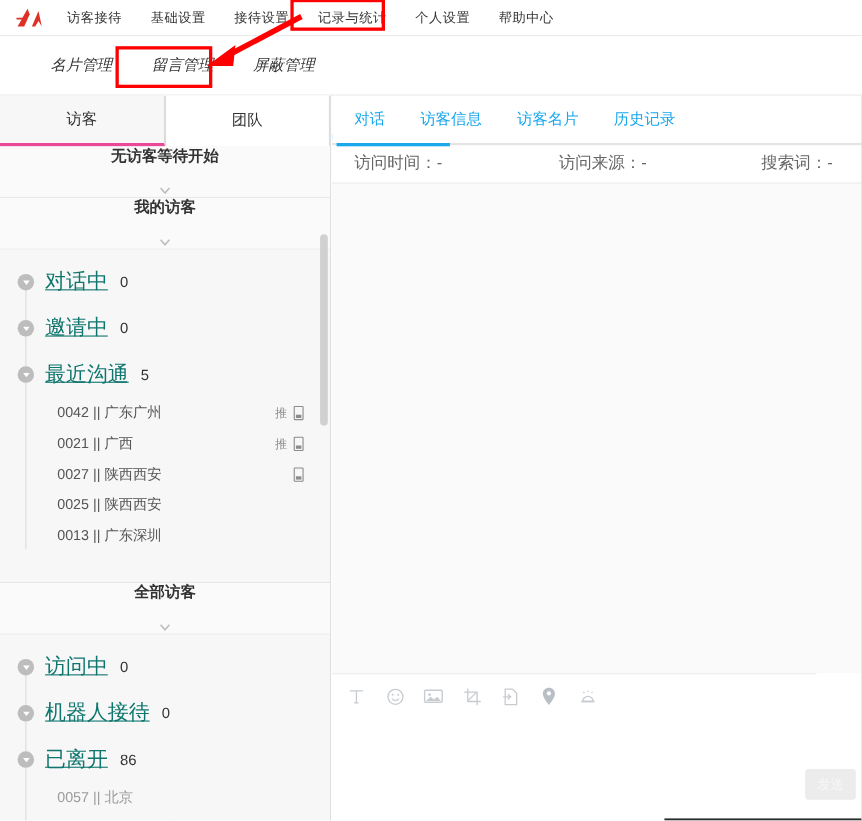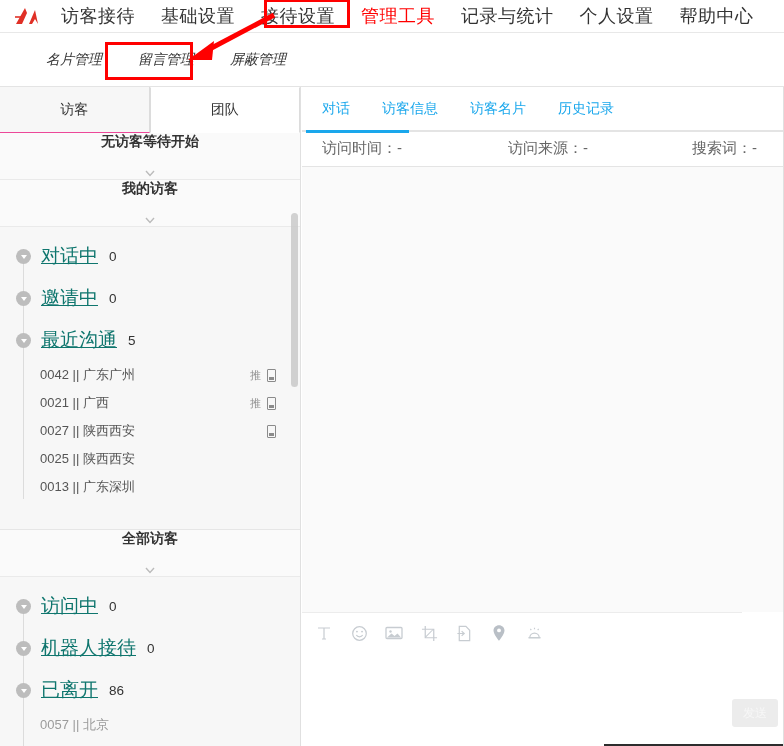--- a/index.html
+++ b/index.html
@@ -12,21 +12,21 @@
   #app { position: relative; width:784px; height:746px; background:#fff; }
 
   
   .topnav {
     position:absolute; left:0; top:0; width:784px; height:32px;
     background:#fff; display:flex; align-items:center;
   }
   .logo { width:30px; height:24px; margin-left:12px; margin-right:6px;
           display:flex; align-items:center; justify-content:center; }
   .topnav-item {
-    font-size:18px; color:#333; padding:0 13px; line-height:32px;
+    font-size:12px; color:#333; padding:0 13px; line-height:32px;
     white-space:nowrap; cursor:pointer; letter-spacing:.5px;
   }
   .topnav-item.highlight { color:#ff0000; }
   .topnav-rule { position:absolute; left:0; top:32px; width:784px; height:1px; background:#e8e8e8; }
 
   
   .subnav {
     position:absolute; left:0; top:33px; width:784px; height:53px;
     background:#fff; display:flex; align-items:center; padding-left:28px;font-style:italic;
   }
@@ -44,21 +44,21 @@
 
   
   .leftpanel {
     position:absolute; left:0; top:87px; width:301px; height:659px;
     background:#f7f7f7; border-right:1px solid #e0e0e0;
   }
   .lp-tabs { display:flex; height:46px; width:300px; background:#f7f7f7; }
   .lp-tab {
     flex:1; display:flex; align-items:center; justify-content:center;
     font-size:14px; color:#333; cursor:pointer;
-    border-bottom:1px solid #ec4899;
+    border-bottom:3px solid #ec4899;
   }
   .lp-tab.visitors { background:#f7f7f7; border-right:1px solid #dcdcdc; }
   .lp-tab.team { background:#ffffff; border-bottom:1px solid #ffffff;
                  border-left:1px solid #dcdcdc; border-right:1px solid #dcdcdc;
                  border-top:1px solid #ffffff; }
 
   .lp-scroll { position:relative; height:613px; width:300px; overflow:hidden; }
 
   .group-head {
     height:47px; display:flex; align-items:center; justify-content:space-between;
@@ -81,21 +81,21 @@
   .cat-dot::after {
     content:""; width:0; height:0;
     border-left:3.5px solid transparent; border-right:3.5px solid transparent;
     border-top:4px solid #fff; margin-top:1px;
   }
   .cat-label { font-size:19px; color:#0f766e;text-decoration:underline; }
   .cat-count { font-size:13.5px; color:#333; margin-left:11px; }
   .cat-line { position:absolute; left:23px; width:1px; background:#dcdcdc; z-index:1; }
 
   .visitor-row {
-    height:28px; display:flex; align-items:center; padding-left:40px; padding-right:24px;
+    height:28px; display:flex; align-items:center; padding-left:52px; padding-right:24px;
     font-size:13px; color:#555; cursor:pointer; position:relative;
   }
   .visitor-row.dim { color:#9b9b9b; }
   .visitor-row .vr-name { flex:1; white-space:nowrap; }
   .vr-badge { font-size:11px; color:#8b8b8b; margin-right:6px; }
   .phone-ico { width:9px; height:13px; border:1.6px solid #8b8b8b; border-radius:1px; position:relative; }
   .phone-ico::after { content:""; position:absolute; left:1px; right:1px; bottom:1px; height:3px; background:#8b8b8b; }
 
   .lp-divider { height:1px; background:#e6e6e6; }
   .gap-block { height:22px; background:#f7f7f7; }
@@ -148,21 +148,20 @@
     <div class="logo">
       <svg width="28" height="22" viewBox="0 0 28 22">
         <path d="M3 19 L12 3 L14 8 L9 19 Z" fill="#e03026"></path>
         <path d="M16 19 L22 5 L25 19 L22 14 L19 19 Z" fill="#e03026"></path>
         <path d="M2 12 L9 12" stroke="#e03026" stroke-width="1.6" fill="none"></path>
       </svg>
     </div>
     <div class="topnav-item">访客接待</div>
     <div class="topnav-item">基础设置</div>
     <div class="topnav-item">接待设置</div>
-    <div class="topnav-item highlight">管理工具</div>
     <div class="topnav-item">记录与统计</div>
     <div class="topnav-item">个人设置</div>
     <div class="topnav-item">帮助中心</div>
   </div>
   <div class="topnav-rule"></div>
 
   <div class="subnav">
     <div class="subnav-item">名片管理</div>
     <div class="subnav-item">留言管理</div>
     <div class="subnav-item">屏蔽管理</div>

